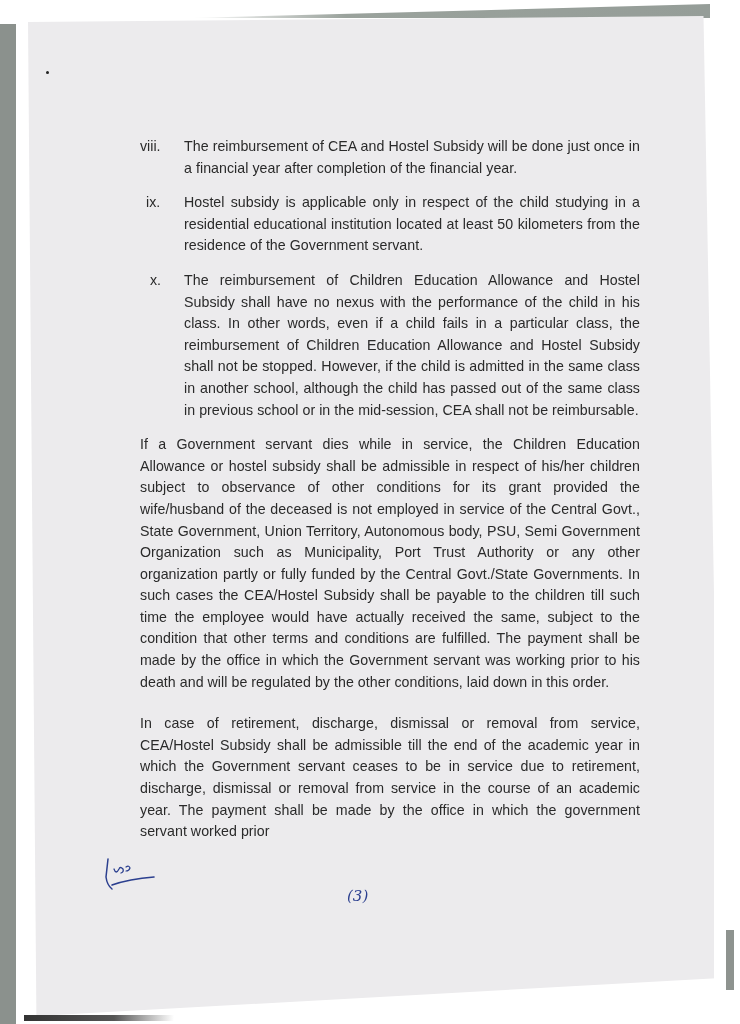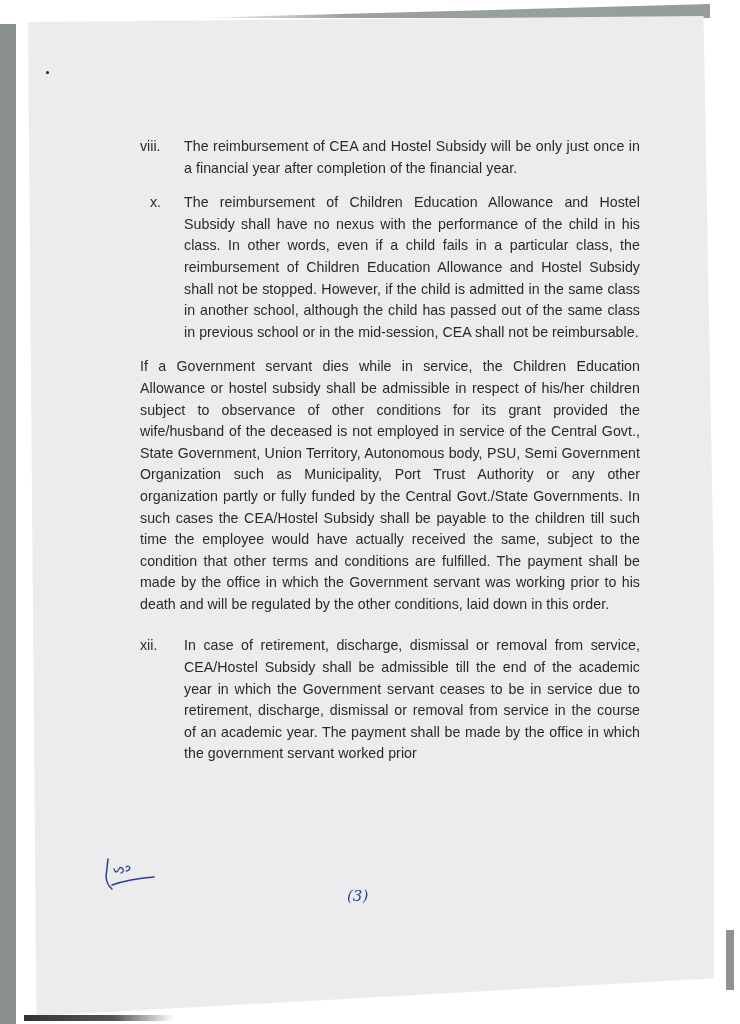--- a/index.html
+++ b/index.html
@@ -114,31 +114,34 @@
 <div class="top-shadow"></div>
 <div class="left-edge"></div>
 <div class="page"></div>
 <div class="bottom-shadow"></div>
 <div class="right-shadow"></div>
 <div class="speck" style="left:46px;top:71px;"></div>
 
 <div class="content">
   <div class="item" id="item-viii">
     <span class="num">viii.</span>
-    <span class="text">The reimbursement of CEA and Hostel Subsidy will be only just once in a financial year after completion of the financial year.</span>
+    <span class="text">The reimbursement of CEA and Hostel Subsidy will be done just once in a financial year after completion of the financial year.</span>
+  </div>
+  <div class="item" id="item-ix">
+    <span class="num r">ix.</span>
+    <span class="text">Hostel subsidy is applicable only in respect of the child studying in a residential educational institution located at least 50 kilometers from the residence of the Government servant.</span>
   </div>
   <div class="item" id="item-x">
     <span class="num x">x.</span>
     <span class="text">The reimbursement of Children Education Allowance and Hostel Subsidy shall have no nexus with the performance of the child in his class. In other words, even if a child fails in a particular class, the reimbursement of Children Education Allowance and Hostel Subsidy shall not be stopped. However, if the child is admitted in the same class in another school, although the child has passed out of the same class in previous school or in the mid-session, CEA shall not be reimbursable.</span>
   </div>
   <div class="item" id="item-xi">
     <span class="text">If a Government servant dies while in service, the Children Education Allowance or hostel subsidy shall be admissible in respect of his/her children subject to observance of other conditions for its grant provided the wife/husband of the deceased is not employed in service of the Central Govt., State Government, Union Territory, Autonomous body, PSU, Semi Government Organization such as Municipality, Port Trust Authority or any other organization partly or fully funded by the Central Govt./State Governments. In such cases the CEA/Hostel Subsidy shall be payable to the children till such time the employee would have actually received the same, subject to the condition that other terms and conditions are fulfilled. The payment shall be made by the office in which the Government servant was working prior to his death and will be regulated by the other conditions, laid down in this order.</span>
   </div>
   <div class="item" id="item-xii">
-    <span class="num">xii.</span>
     <span class="text">In case of retirement, discharge, dismissal or removal from service, CEA/Hostel Subsidy shall be admissible till the end of the academic year in which the Government servant ceases to be in service due to retirement, discharge, dismissal or removal from service in the course of an academic year. The payment shall be made by the office in which the government servant worked prior</span>
   </div>
 </div>
 
 <svg class="initials" viewBox="0 0 60 40">
   <path d="M4 4 L2 22 Q3 30 8 34" fill="none" stroke="#2b3f8f" stroke-width="1.5" stroke-linecap="round"></path>
   <path d="M10 14 q2 6 5 0 q1 -3 4 0 q1 3 -2 4" fill="none" stroke="#2b3f8f" stroke-width="1.3" stroke-linecap="round"></path>
   <path d="M22 12 q3 -2 4 1 q-1 3 -4 3" fill="none" stroke="#2b3f8f" stroke-width="1.2" stroke-linecap="round"></path>
   <path d="M8 30 Q25 24 50 22" fill="none" stroke="#2b3f8f" stroke-width="1.6" stroke-linecap="round"></path>
 </svg>

